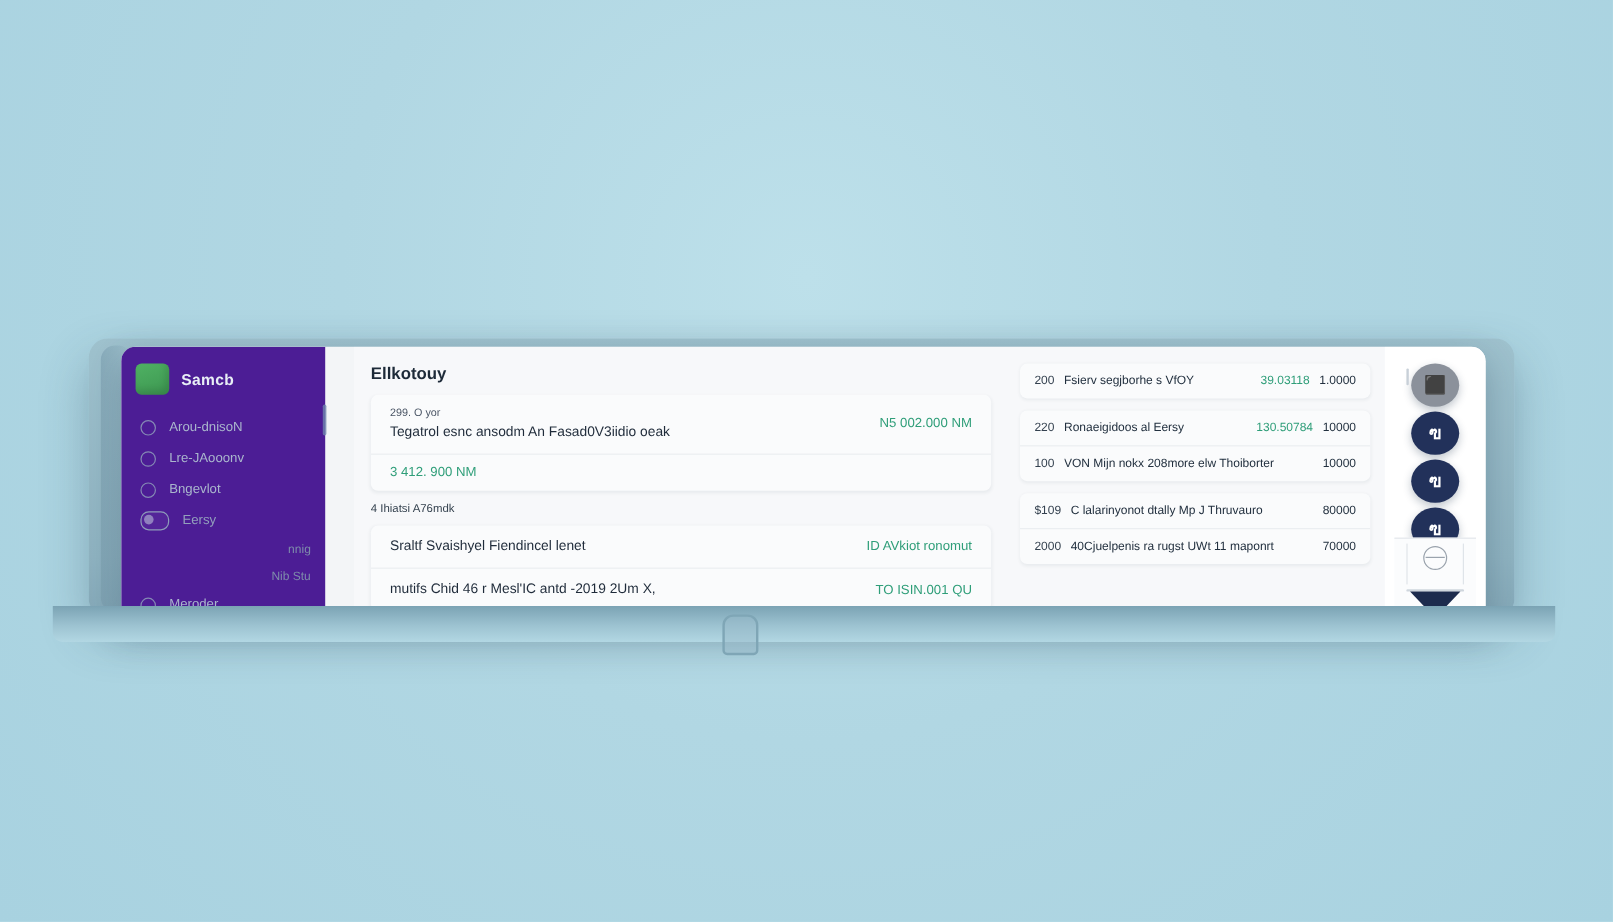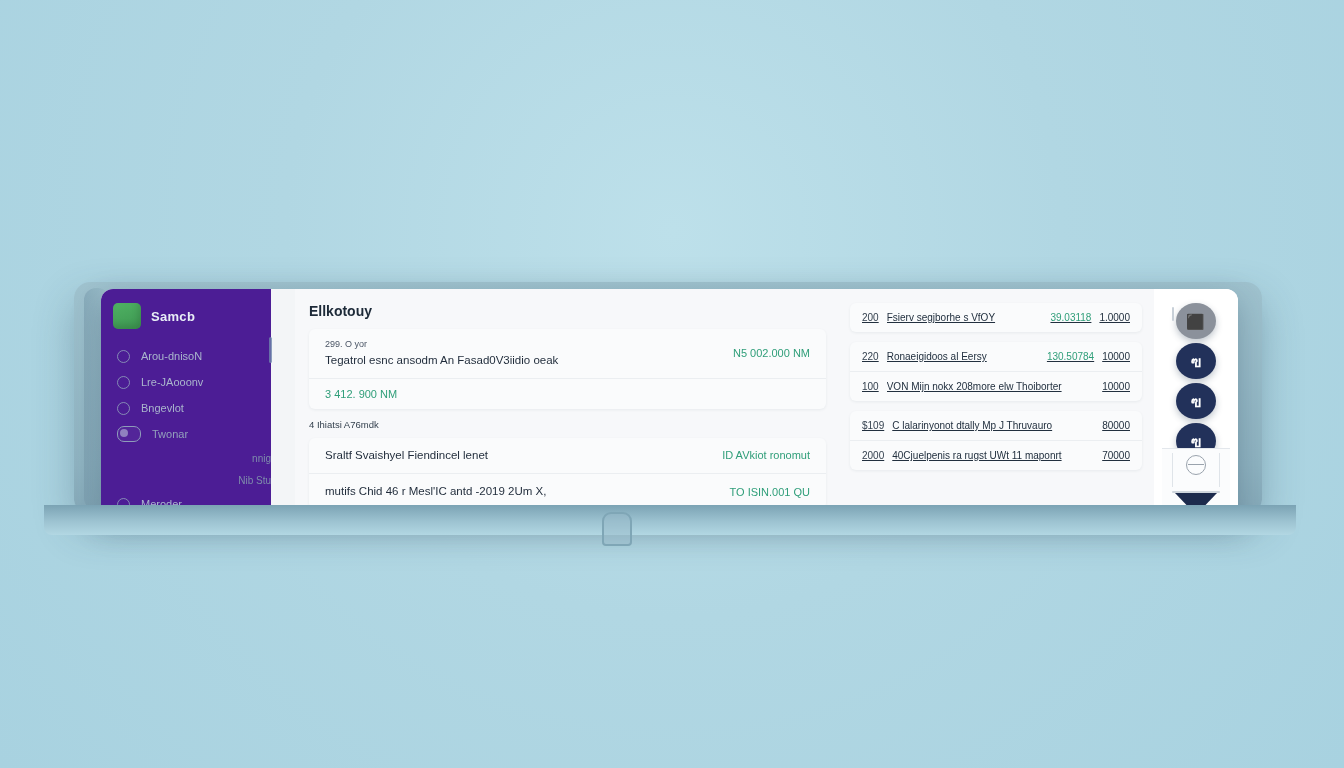--- a/index.html
+++ b/index.html
@@ -78,21 +78,21 @@
     flex:0 0 28px;
     box-shadow:inset -3px -4px 6px rgba(0,0,0,.12);
   }
   .brand-name{
     color:#e8eef6;font-size:13px;font-weight:bold;letter-spacing:.3px;
     filter:blur(.35px);
   }
   .nav{display:flex;flex-direction:column;}
   .nav-item{
     display:flex;align-items:center;gap:11px;
-    height:26px;padding:0 0 0 16px;
+    height:26px;padding:0 12px 0 16px;
     color:#aab6cd;font-size:11px;
     filter:blur(.4px);
   }
   .nav-item.sub{padding-left:44px;color:#7e8cab;font-size:10px;height:22px;justify-content:flex-end;}
   .nav-item.group{color:#93a0bc;}
   .nav-icon{
     width:11px;height:11px;flex:0 0 11px;
     border:1.4px solid #8e9cba;border-radius:3px;
     opacity:.85;
   }
@@ -170,21 +170,20 @@
     overflow:hidden;
     margin-bottom:10px;
   }
   .rrow{
     display:flex;align-items:center;gap:8px;
     padding:9px 12px;
     border-bottom:1px solid #ebeef1;
     font-size:10px;color:#22303f;
     white-space:nowrap;overflow:hidden;
     filter:blur(.4px);
-    text-decoration:underline;
   }
   .rrow:last-child{border-bottom:none;}
   .rrow .qty{flex:0 0 auto;color:#34414f;}
   .rrow .name{flex:1 1 auto;overflow:hidden;text-overflow:clip;}
   .rrow .price{flex:0 0 auto;color:#2f9e79;}
   .rrow .total{flex:0 0 auto;color:#22303f;}
 
   
   .rail{
     flex:0 0 84px;
@@ -268,21 +267,21 @@
         <span>Lre-JAooonv</span>
       </div>
 
       <div class="nav-item">
         <span class="nav-icon round"></span>
         <span>Bngevlot</span>
       </div>
 
       <div class="nav-item group">
         <span class="nav-toggle"></span>
-        <span>Twonar</span>
+        <span>Eersy</span>
       </div>
 
       <div class="nav-item sub">
         <span>nnig</span>
       </div>
 
       <div class="nav-item sub">
         <span>Nib Stu</span>
       </div>
 

